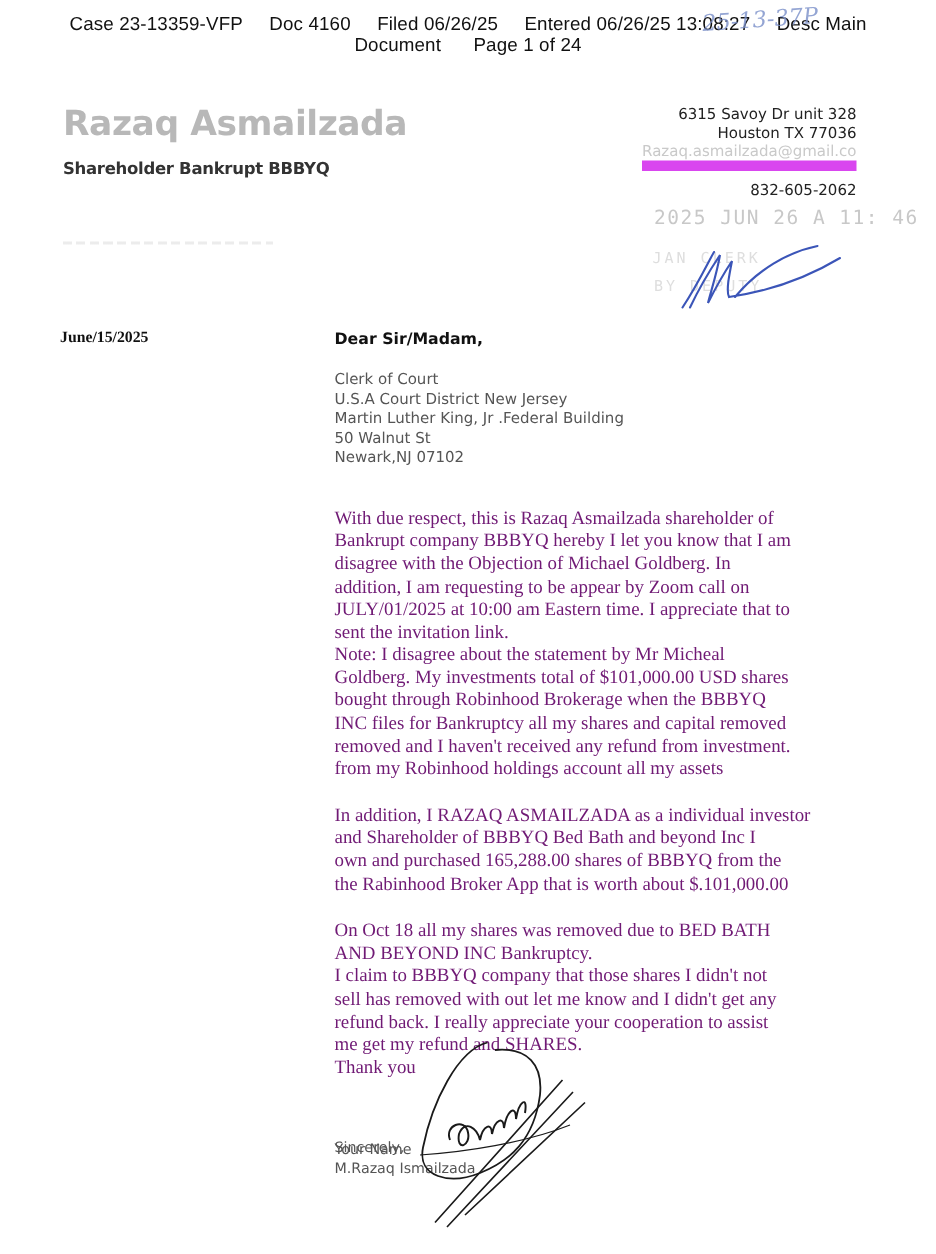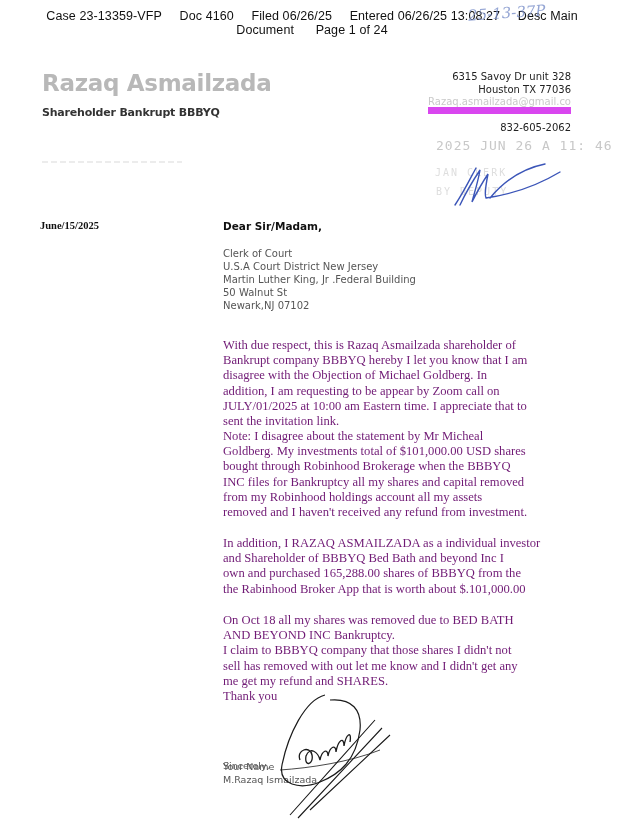--- a/index.html
+++ b/index.html
@@ -87,36 +87,37 @@
   <div>addition, I am requesting to be appear by Zoom call on</div>
   <div>JULY/01/2025 at 10:00 am Eastern time. I appreciate that to</div>
   <div>sent the invitation link.</div>
 </div>
 
 <div class="abs body-text p2">
   <div>Note: I disagree about the statement by Mr Micheal</div>
   <div>Goldberg. My investments total of $101,000.00 USD shares</div>
   <div>bought through Robinhood Brokerage when the BBBYQ</div>
   <div>INC files for  Bankruptcy all my shares and capital removed</div>
+  <div>removed and I haven't received any refund from investment.</div>
   <div>from my Robinhood holdings account all my assets</div>
-  <div>removed and I haven't received any refund from investment.</div>
 </div>
 
 <div class="abs body-text p3">
   <div>In addition, I RAZAQ ASMAILZADA as a individual investor</div>
   <div>and Shareholder of  BBBYQ Bed Bath and beyond Inc I</div>
   <div>own and purchased 165,288.00 shares of BBBYQ from the</div>
   <div>the Rabinhood Broker App that is worth about $.101,000.00</div>
 </div>
 
 <div class="abs body-text p4">
   <div>On Oct 18 all my shares was removed due to BED BATH</div>
   <div>AND BEYOND INC Bankruptcy.</div>
   <div>I claim to BBBYQ company that those shares I didn't not</div>
   <div>sell has removed with out let me know and I didn't get any</div>
+  <div>refund back. I really appreciate your cooperation to assist</div>
   <div>me get my refund and SHARES.</div>
   <div>Thank you</div>
 </div>
 
 <div class="abs closing sincerely">Sincerely,</div>
 <div class="abs closing yourname">
   <div>Your Name</div>
   <div>M.Razaq Ismailzada</div>
 </div>
 

